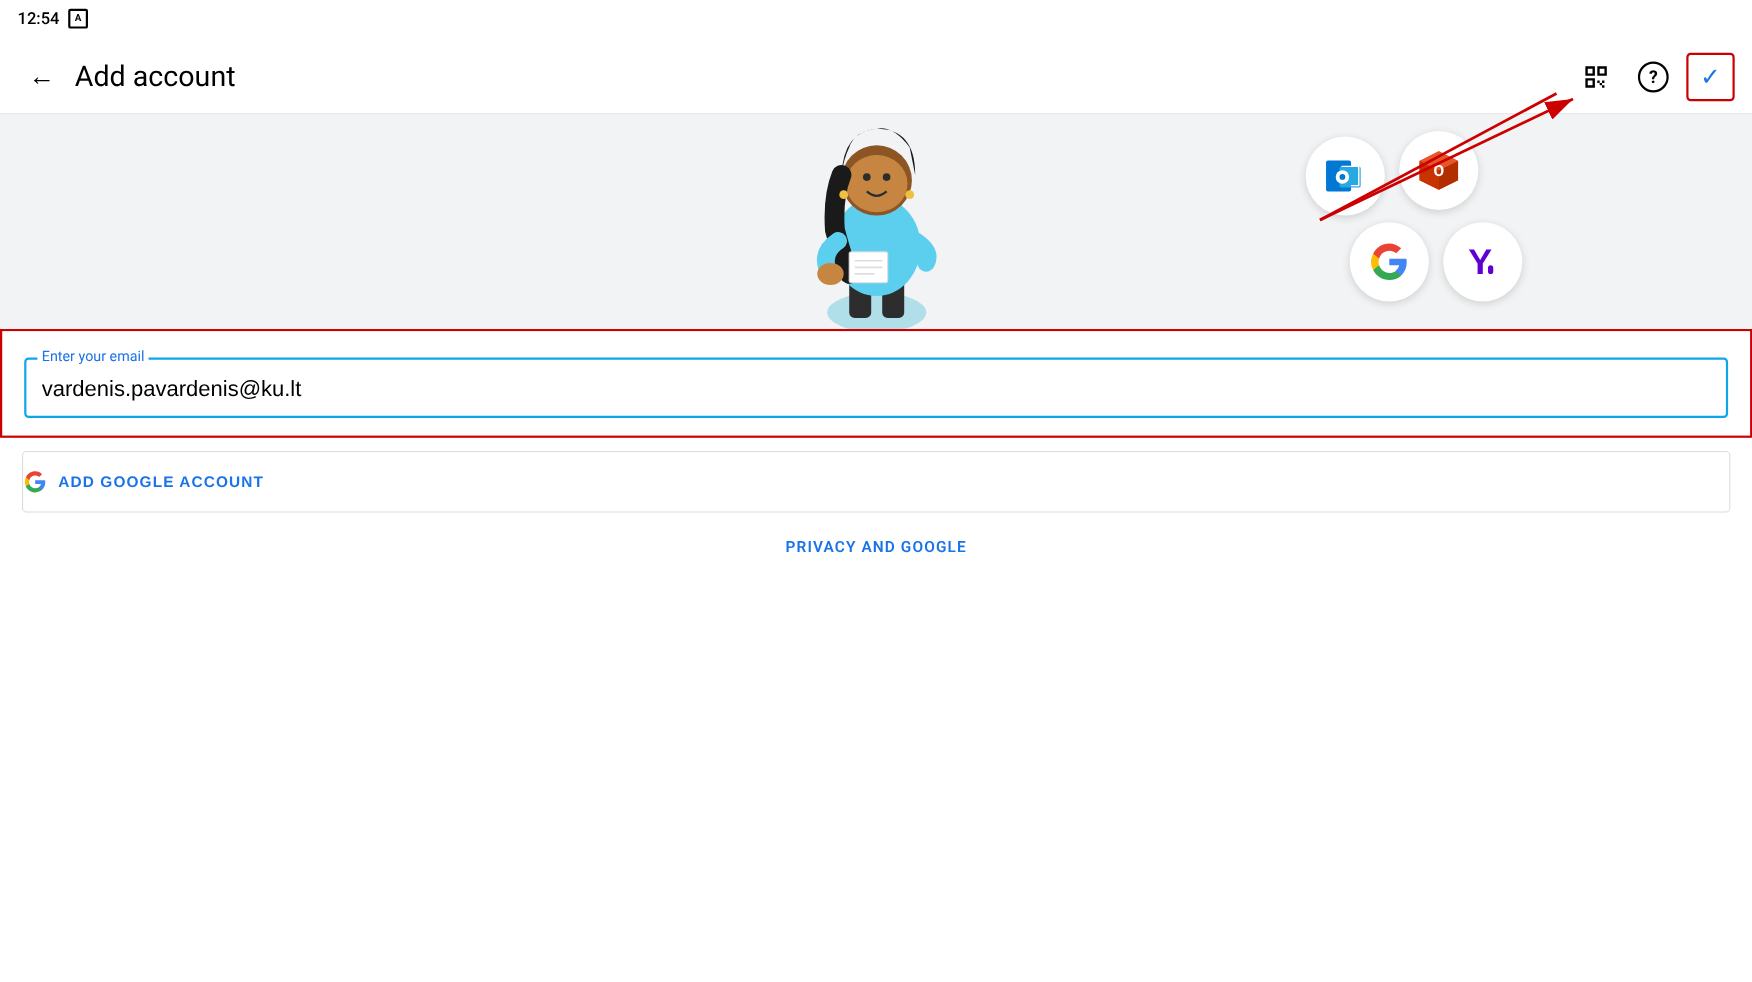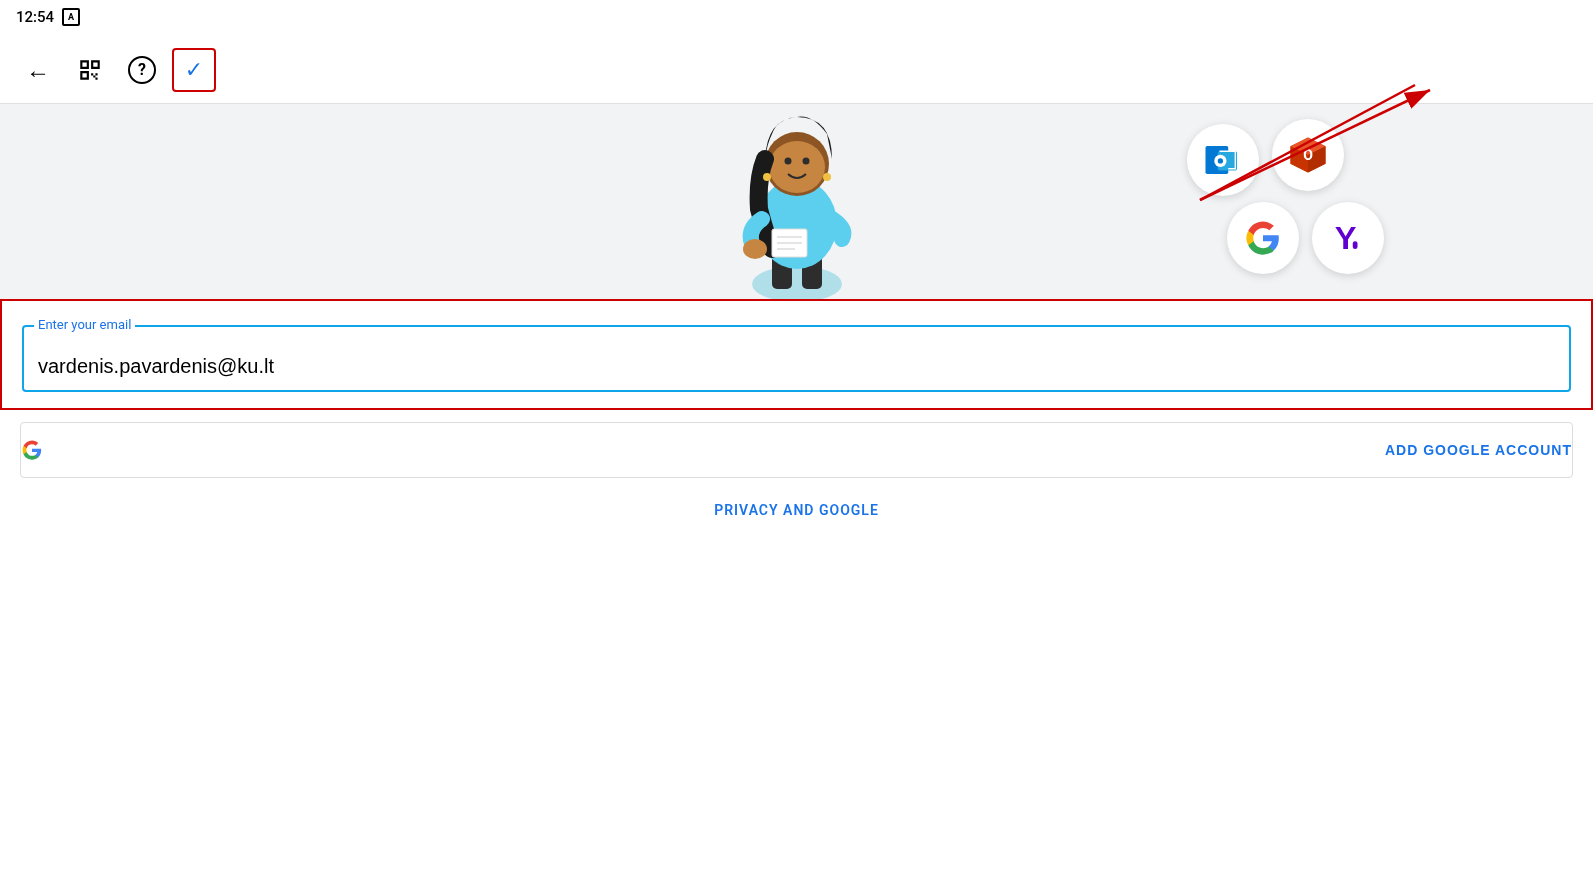--- a/index.html
+++ b/index.html
@@ -162,36 +162,35 @@
       font-size: 13px;
       color: #1a73e8;
     }
     .email-input {
       font-size: 20px;
       color: #000;
       width: 100%;
       border: none;
       outline: none;
       background: transparent;
-      margin-top: 12px;
     }
 
     
     .google-btn-container {
       padding: 12px 20px;
     }
     .google-btn {
       width: 100%;
       height: 56px;
       border: 1px solid #dadce0;
       border-radius: 4px;
       background: #fff;
       display: flex;
       align-items: center;
-      justify-content: space-between;
+      justify-content: flex-start;
       gap: 10px;
       cursor: pointer;
     }
     .google-logo {
       font-size: 22px;
       display: flex;
       align-items: center;
     }
     .google-btn-text {
       font-size: 14px;
@@ -234,20 +233,21 @@
   <span class="status-time">12:54</span>
   <div class="status-icon">
     <span>A</span>
   </div>
 </div>
 
 <div class="app-bar">
   <div class="back-button">
     <span class="back-arrow">←</span>
   </div>
+  <span class="page-title">Add account</span>
   <div class="toolbar-right">
     <div class="icon-btn">
       <svg width="26" height="26" viewBox="0 0 24 24" fill="#000">
         <path d="M3 3h8v8H3zm2 2v4h4V5zm8-2h8v8h-8zm2 2v4h4V5zM3 13h8v8H3zm2 2v4h4v-4zm8 0h2v2h-2zm2 2h2v2h-2zm2-2h2v2h-2zm-2 2h2v2h-2zm2 2h2v2h-2z"></path>
       </svg>
     </div>
     <div class="icon-btn">
       <div class="help-icon">?</div>
     </div>
     <div class="check-btn">

